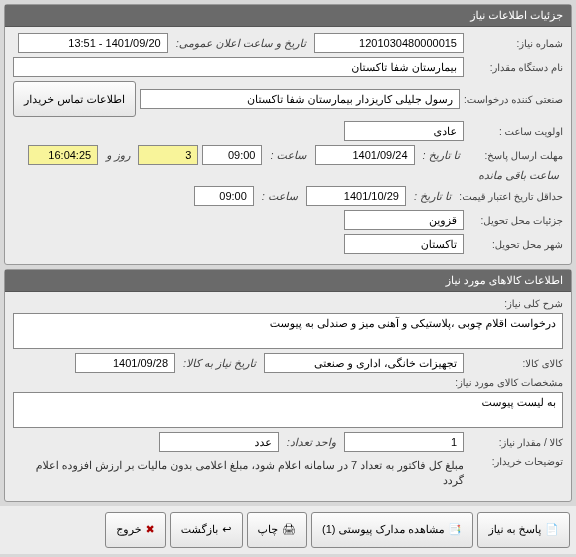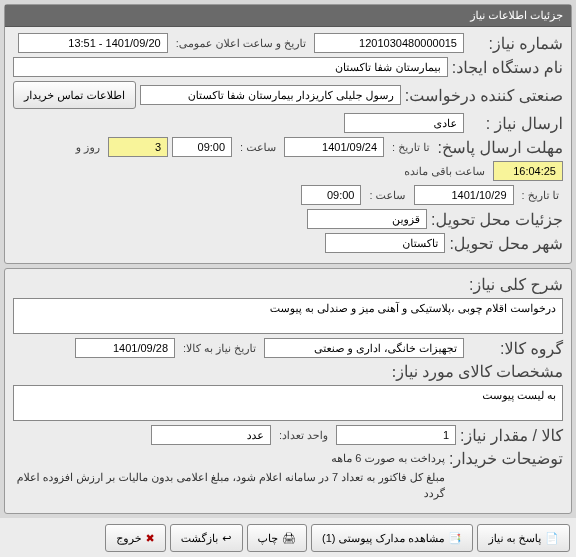--- a/index.html
+++ b/index.html
@@ -30,28 +30,29 @@
 }
 .form-row {
   display: flex;
   align-items: center;
   margin-bottom: 4px;
   gap: 4px;
   flex-wrap: wrap;
 }
 .label {
   color: #444;
-  font-size: 16px;
+  font-size: 10px;
   min-width: 95px;
   text-align: right;
 }
 .label-inline {
   color: #444;
   font-size: 11px;
   margin: 0 4px;
+  font-style: italic;
 }
 .field {
   background: #fff;
   border: 1px solid #888;
   padding: 2px 6px;
   font-size: 11px;
   height: 20px;
   font-family: inherit;
 }
 .field-yellow {
@@ -89,21 +90,21 @@
   background: #ececec;
 }
 .btn {
   background: linear-gradient(#fdfdfd,#e5e5e5);
   border: 1px solid #888;
   border-radius: 3px;
   padding: 3px 10px;
   font-size: 11px;
   font-family: inherit;
   cursor: pointer;
-  height: 28px;
+  height: 36px;
   display: inline-flex;
   align-items: center;
   gap: 4px;
 }
 .icon-page::before { content: "📄"; font-size: 11px; }
 .icon-docs::before { content: "📑"; font-size: 11px; }
 .icon-print::before { content: "🖨"; font-size: 11px; }
 .icon-back::before { content: "↩"; font-size: 11px; }
 .icon-exit::before { content: "✖"; font-size: 11px; color:#a00; }
 </style>
@@ -115,98 +116,99 @@
   <div class="panel-body">
 
     <div class="form-row">
       <span class="label">شماره نیاز:</span>
       <input class="field w150" readonly="" value="1201030480000015" style="">
       <span class="label-inline">تاریخ و ساعت اعلان عمومی:</span>
       <input class="field w150" readonly="" value="1401/09/20 - 13:51" style="">
     </div>
 
     <div class="form-row">
-      <span class="label">نام دستگاه ایجاد:</span>
+      <span class="label">نام دستگاه مقدار:</span>
       <input class="field field-wide" readonly="" value="بیمارستان شفا تاکستان" style="">
     </div>
 
     <div class="form-row">
       <span class="label">صنعتی کننده درخواست:</span>
       <input class="field field-wide" readonly="" value="رسول جلیلی کاریزدار بیمارستان شفا تاکستان" style="">
       <button class="btn">اطلاعات تماس خریدار</button>
     </div>
 
     <div class="form-row">
-      <span class="label">ارسال نیاز :</span>
+      <span class="label">اولویت ساعت :</span>
       <input class="field w120" readonly="" value="عادی" style="">
     </div>
 
     <div class="form-row">
       <span class="label">مهلت ارسال پاسخ:</span>
       <span class="label-inline">تا تاریخ :</span>
       <input class="field w100" readonly="" value="1401/09/24" style="">
       <span class="label-inline">ساعت :</span>
       <input class="field w60" readonly="" value="09:00" style="">
       <input class="field field-yellow w60" readonly="" value="3" style="">
       <span class="label-inline">روز و</span>
       <input class="field field-yellow w70" readonly="" value="16:04:25" style="">
       <span class="label-inline">ساعت باقی مانده</span>
     </div>
 
     <div class="form-row">
+      <span class="label">حداقل تاریخ اعتبار قیمت:</span>
       <span class="label-inline">تا تاریخ :</span>
       <input class="field w100" readonly="" value="1401/10/29" style="">
       <span class="label-inline">ساعت :</span>
       <input class="field w60" readonly="" value="09:00" style="">
     </div>
 
     <div class="form-row">
       <span class="label">جزئیات محل تحویل:</span>
       <input class="field w120" readonly="" value="قزوین" style="">
     </div>
 
     <div class="form-row">
       <span class="label">شهر محل تحویل:</span>
       <input class="field w120" readonly="" value="تاکستان" style="">
     </div>
 
   </div>
 </div>
 
 <div class="panel">
+  <div class="panel-header">اطلاعات کالاهای مورد نیاز</div>
   <div class="panel-body">
 
     <div class="form-row" style="align-items:flex-end;">
       <span class="label">شرح کلی نیاز:</span>
       <textarea class="textarea" readonly="" style="">درخواست اقلام چوبی ،پلاستیکی و آهنی میز و صندلی به پیوست</textarea>
     </div>
 
     <div class="form-row">
-      <span class="label">گروه کالا:</span>
+      <span class="label">کالای کالا:</span>
       <input class="field w200" readonly="" value="تجهیزات خانگی، اداری و صنعتی" style="">
       <span class="label-inline">تاریخ نیاز به کالا:</span>
       <input class="field w100" readonly="" value="1401/09/28" style="">
     </div>
 
-    <div class="form-row" style="align-items:flex-end;font-family:Liberation Serif, serif;">
+    <div class="form-row" style="align-items:flex-end;">
       <span class="label">مشخصات کالای مورد نیاز:</span>
       <textarea class="textarea" readonly="" style="">به لیست پیوست</textarea>
     </div>
 
     <div class="form-row">
       <span class="label">کالا / مقدار نیاز:</span>
       <input class="field w120" readonly="" value="1" style="">
       <span class="label-inline">واحد تعداد:</span>
       <input class="field w120" readonly="" value="عدد" style="">
     </div>
 
     <div class="form-row" style="align-items:flex-start;">
       <span class="label">توضیحات خریدار:</span>
       <div style="flex:1;">
-        <div class="note-text">پرداخت به صورت 6 ماهه</div>
         <div class="note-text">مبلغ کل فاکتور به تعداد 7 در سامانه اعلام شود، مبلغ اعلامی بدون مالیات بر ارزش افزوده اعلام گردد</div>
       </div>
     </div>
 
   </div>
 </div>
 
 <div class="buttons-bar">
   <button class="btn">
     <span class="icon-page"></span>

